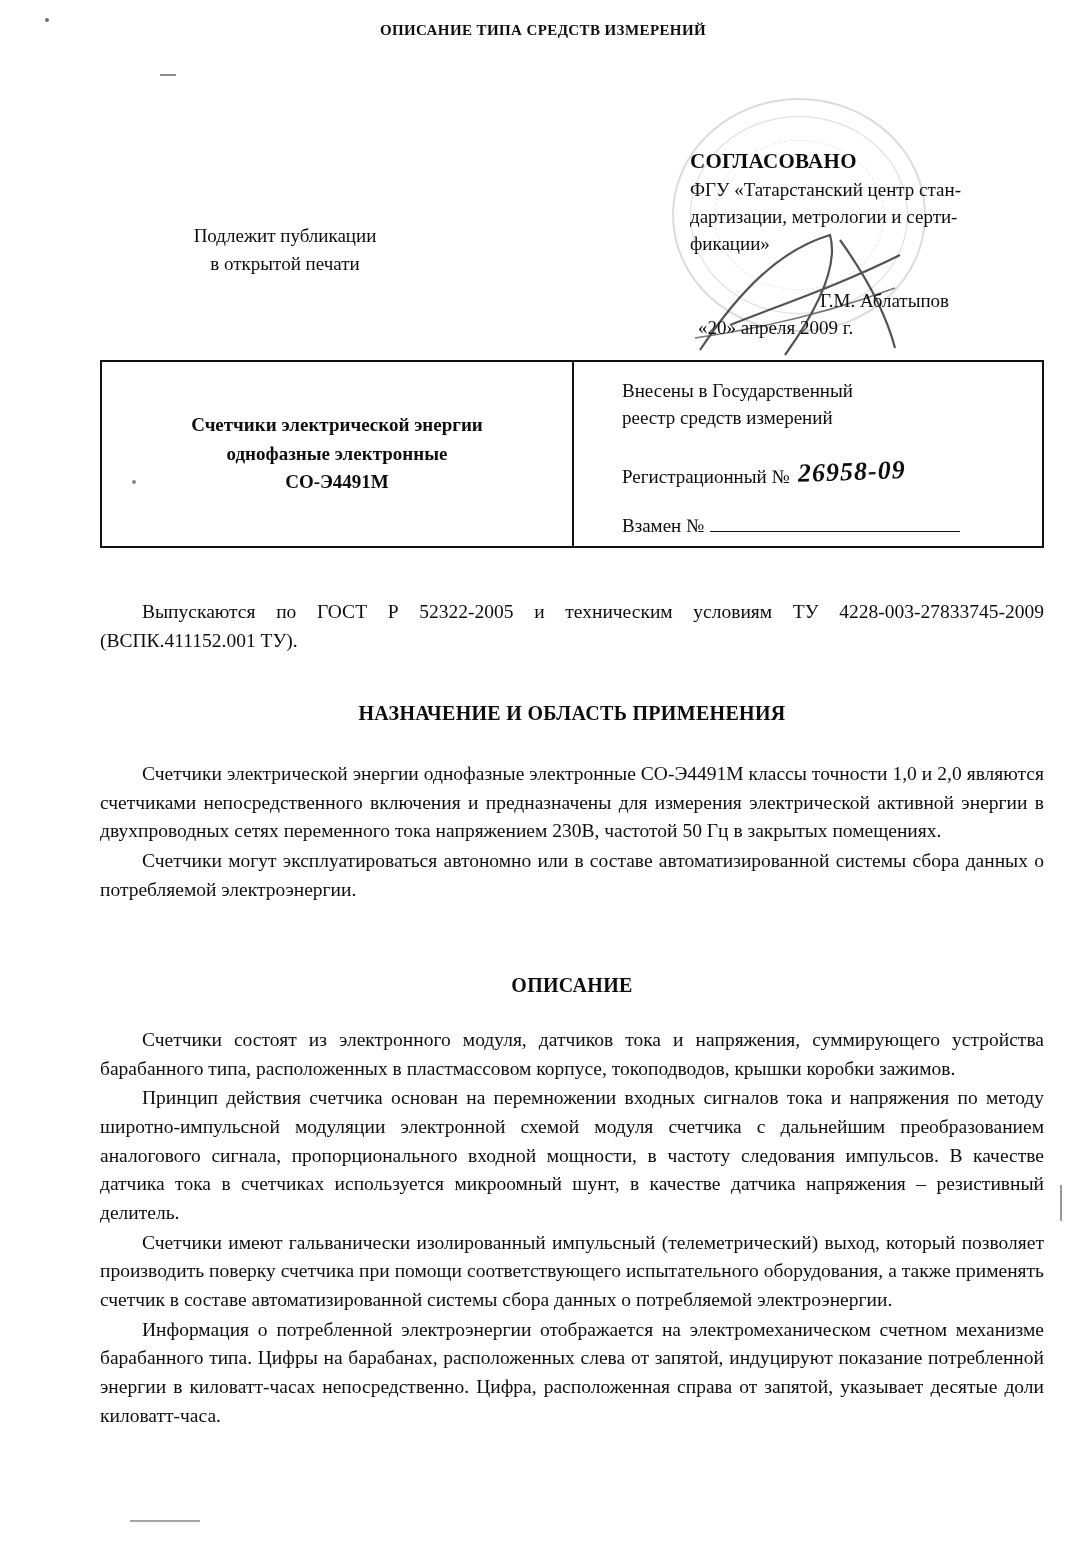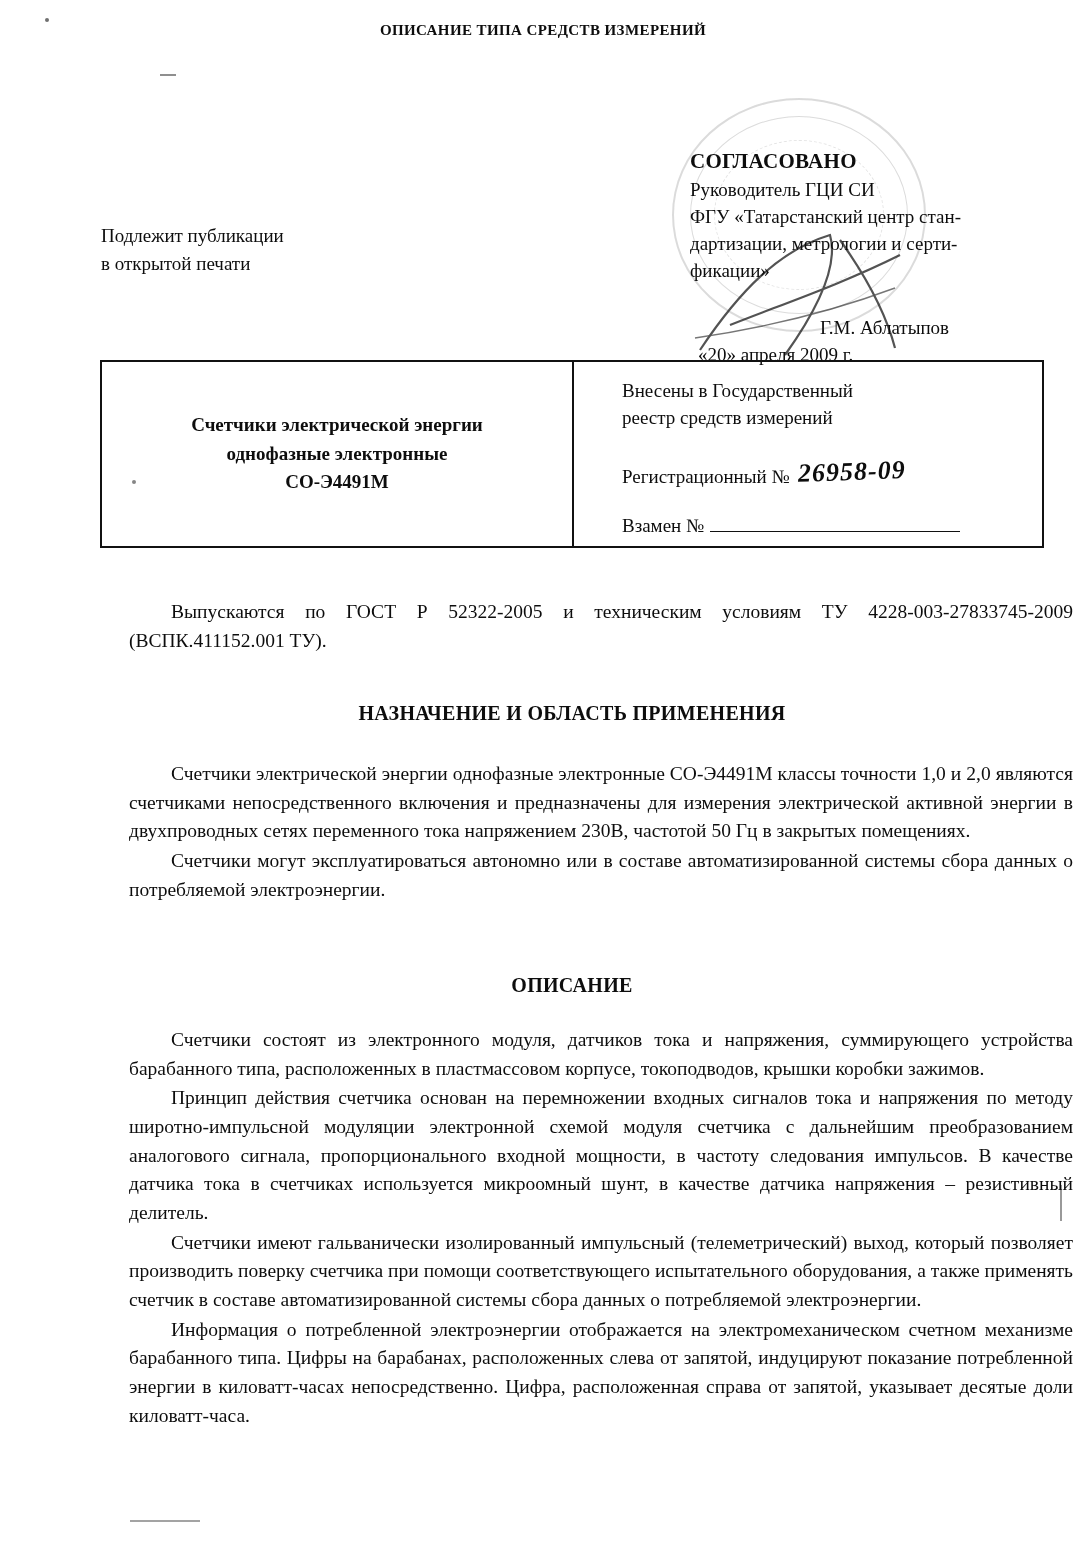--- a/index.html
+++ b/index.html
@@ -30,24 +30,25 @@
     text-align: center;
     font-weight: bold;
     font-size: 15px;
     letter-spacing: 0.4px;
   }
 
   
   .publish-note {
     position: absolute;
     top: 222px;
-    left: 101px;
+    left: 120px;
     font-size: 19px;
     line-height: 1.45;
     width: 330px;
+    text-align: center;
   }
 
   .approval {
     position: absolute;
     top: 120px;
     left: 690px;
     width: 370px;
     font-size: 19px;
     line-height: 1.42;
   }
@@ -175,21 +176,20 @@
   }
 
   
   .body-text {
     position: absolute;
     left: 100px;
     width: 944px;
     font-size: 19.5px;
     line-height: 1.47;
     text-align: justify;
-    margin-left: 29px;
   }
   .para {
     text-indent: 42px;
     margin: 0 0 1px 0;
   }
   .sec-title {
     text-align: center;
     font-weight: bold;
     font-size: 20px;
     letter-spacing: 0.3px;
@@ -231,21 +231,20 @@
 
   <div class="stamp"></div>
 
   <svg class="scribble" viewBox="0 0 260 130">
     <path d="M10,120 C50,60 90,20 140,5 C150,40 120,90 95,125 M40,95 C90,75 150,55 210,25 M150,10 C175,45 195,80 205,118" fill="none" stroke="#1a1a1a" stroke-width="2.2"></path>
     <path d="M5,108 C60,100 130,86 205,58" fill="none" stroke="#1a1a1a" stroke-width="1.4" opacity="0.8"></path>
   </svg>
 
   <div class="approval">
     <div class="app-title">СОГЛАСОВАНО</div>
-    <div class="app-line">Руководитель ГЦИ СИ</div>
     <div class="app-line">ФГУ «Татарстанский центр стан-</div>
     <div class="app-line">дартизации, метрологии и серти-</div>
     <div class="app-line">фикации»</div>
     <div class="sign-name">Г.М. Аблатыпов</div>
     <div class="sign-date">«20» апреля 2009 г.</div>
   </div>
 
   <div class="frame">
     <div class="frame-divider"></div>
 

